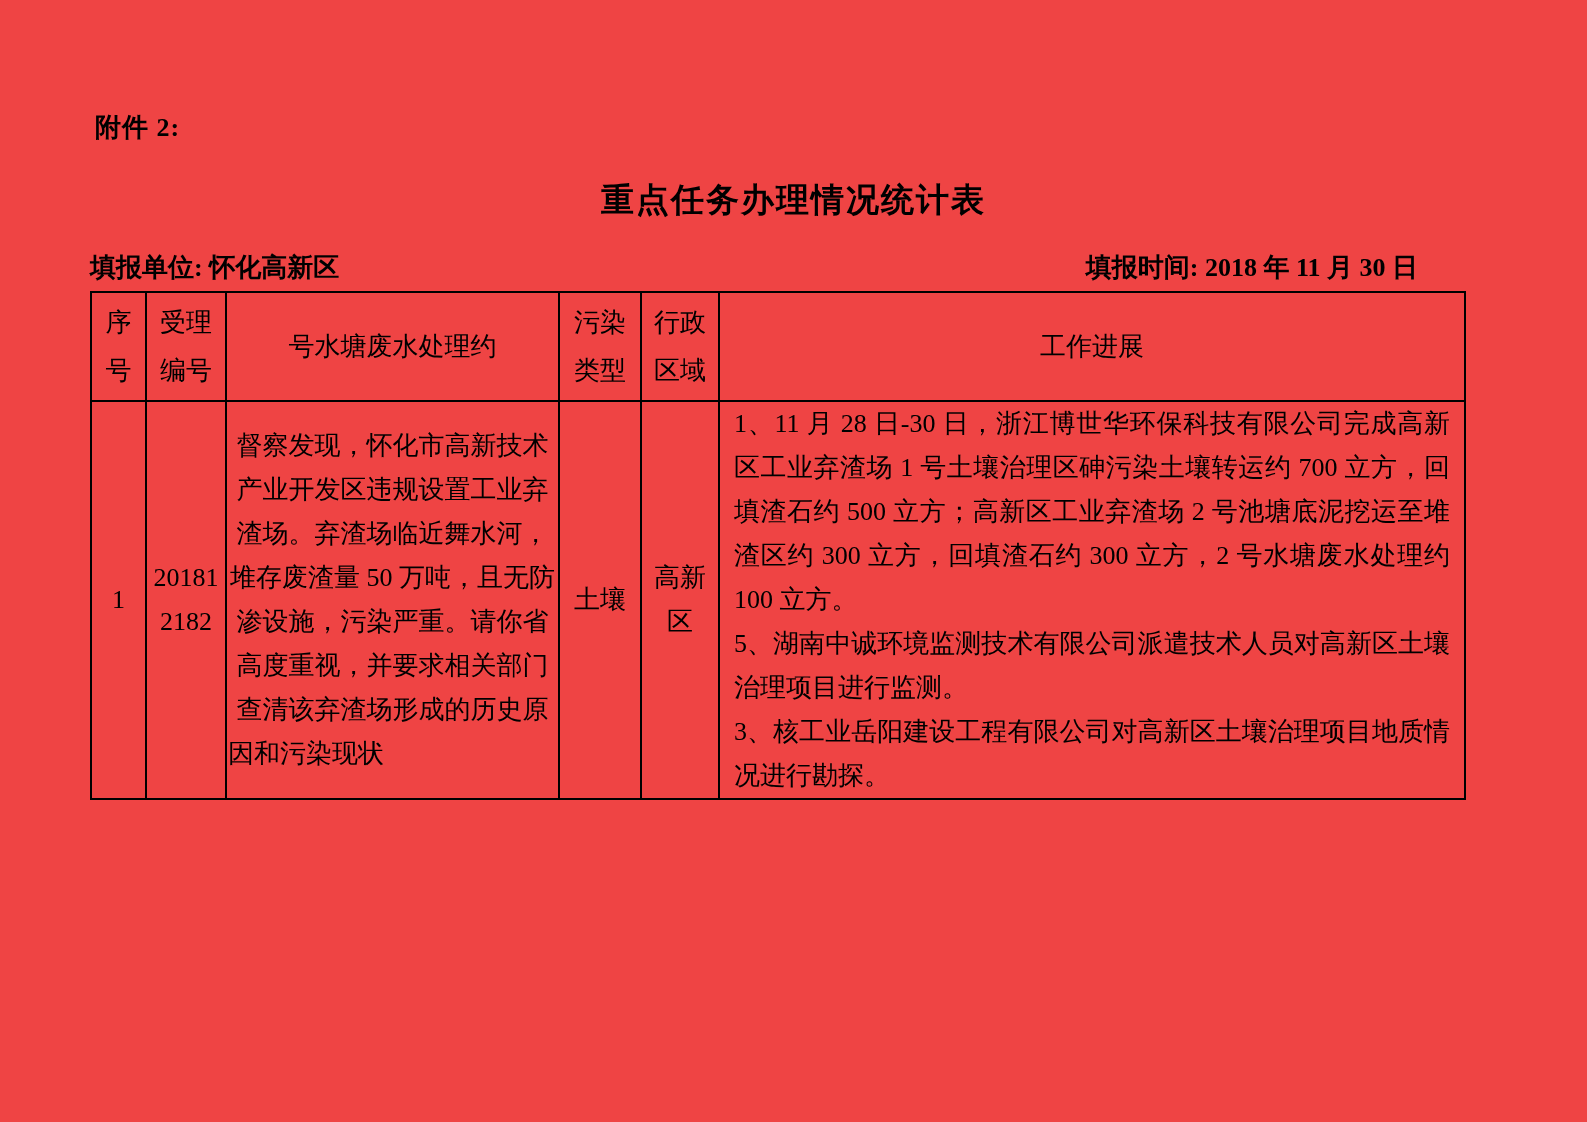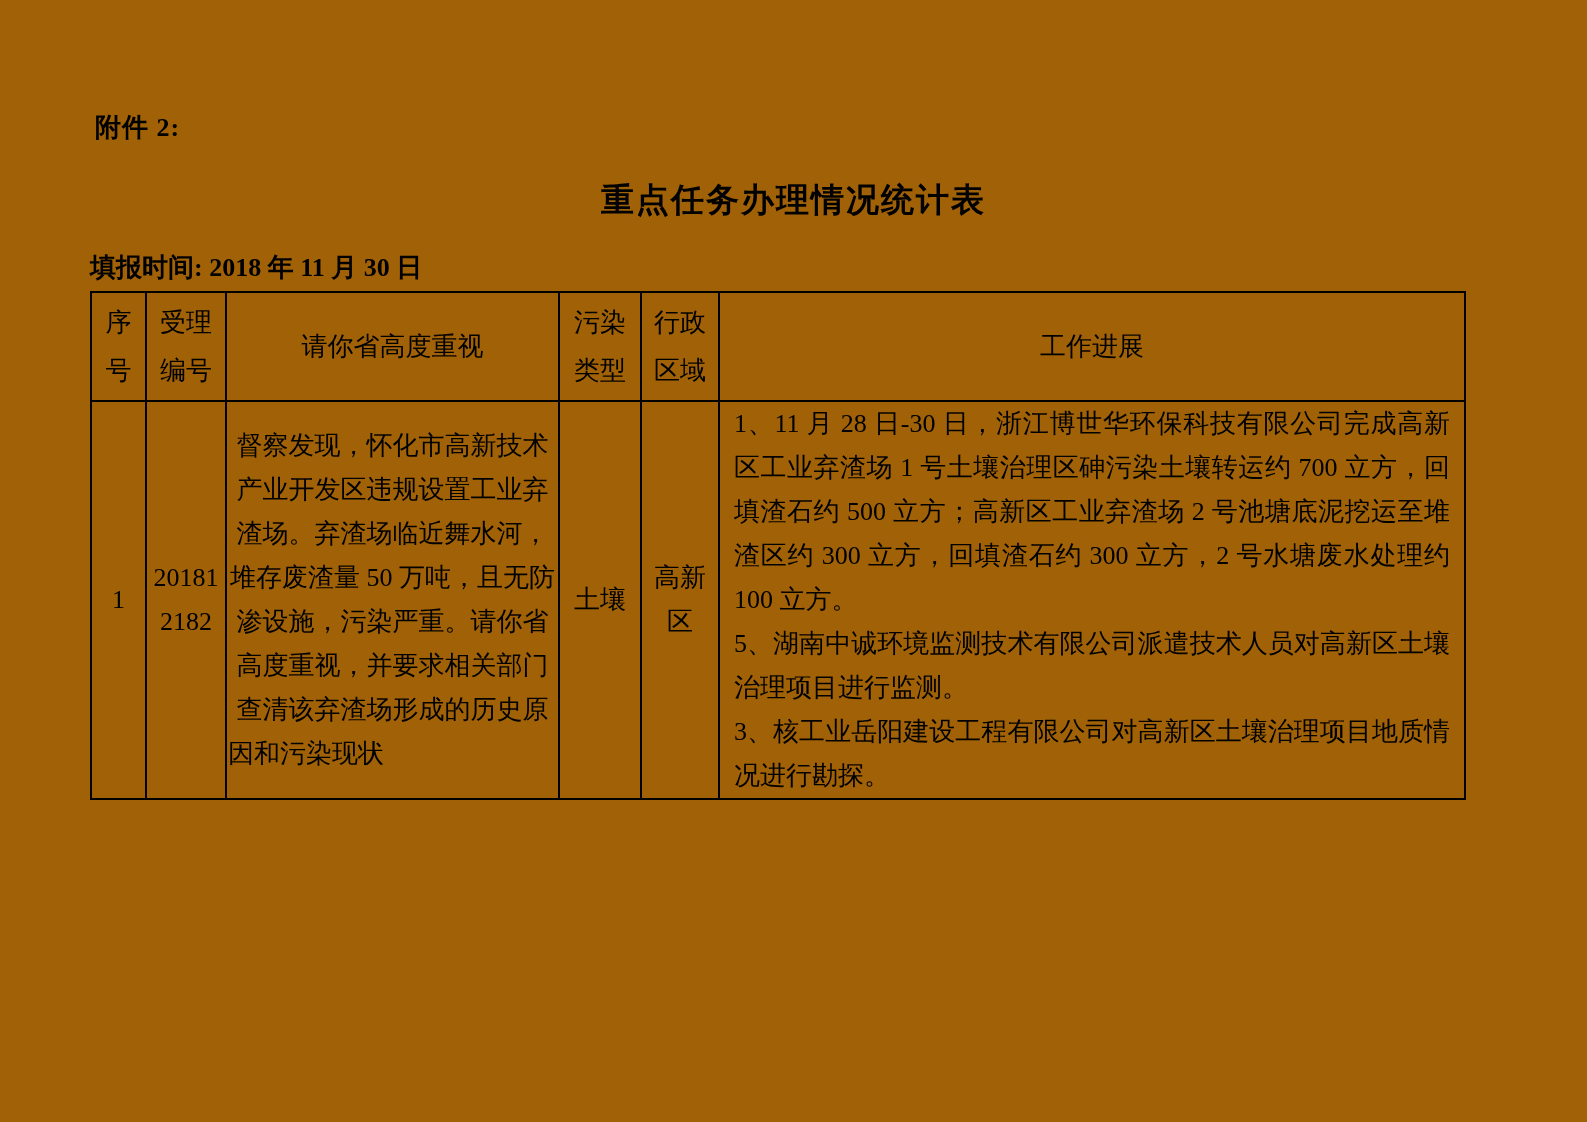--- a/index.html
+++ b/index.html
@@ -8,21 +8,21 @@
     width: 1587px;
     height: 1122px;
     position: relative;
     font-family: "Liberation Serif", "DejaVu Serif", serif;
     color: #000000;
     overflow: hidden;
   }
   .page {
     position: absolute;
     inset: 0;
-    background: #a16207;
+    background: #ef4444;
     text-decoration: underline;
   }
   .attachment-label {
     position: absolute;
     left: 95px;
     top: 110px;
     font-size: 26px;
     font-weight: 700;
     letter-spacing: 1px;
     white-space: nowrap;
@@ -41,21 +41,21 @@
     position: absolute;
     left: 90px;
     top: 250px;
     width: 1376px;
     display: flex;
     justify-content: space-between;
     align-items: baseline;
     font-size: 26px;
     font-weight: 700;
   }
-  .meta-right { margin-right: 24px; }
+  .meta-right { margin-right: 48px; }
   .meta-item { white-space: pre; }
   table.stats {
     position: absolute;
     left: 90px;
     top: 291px;
     width: 1376px;
     border-collapse: collapse;
     table-layout: fixed;
   }
   table.stats th, table.stats td {
@@ -105,39 +105,40 @@
 </head>
 <body>
 
 <div class="page">
 
   <div class="attachment-label">附件 2:</div>
 
   <div class="doc-title">重点任务办理情况统计表</div>
 
   <div class="meta-row">
+    <span class="meta-item">填报单位: 怀化高新区</span>
     <span class="meta-item meta-right">填报时间: 2018 年 11 月 30 日</span>
   </div>
 
   <table class="stats">
     <colgroup>
       <col style="width:55px">
       <col style="width:80px">
       <col style="width:333px">
       <col style="width:82px">
       <col style="width:78px">
       <col>
     </colgroup>
     <thead>
       <tr>
         <th class="hdr">序
 号</th>
         <th class="hdr">受理
 编号</th>
-        <th class="hdr">请你省高度重视</th>
+        <th class="hdr">号水塘废水处理约</th>
         <th class="hdr">污染
 类型</th>
         <th class="hdr">行政
 区域</th>
         <th class="hdr">工作进展</th>
       </tr>
     </thead>
     <tbody>
       <tr>
         <td class="cell-seq">1</td>

